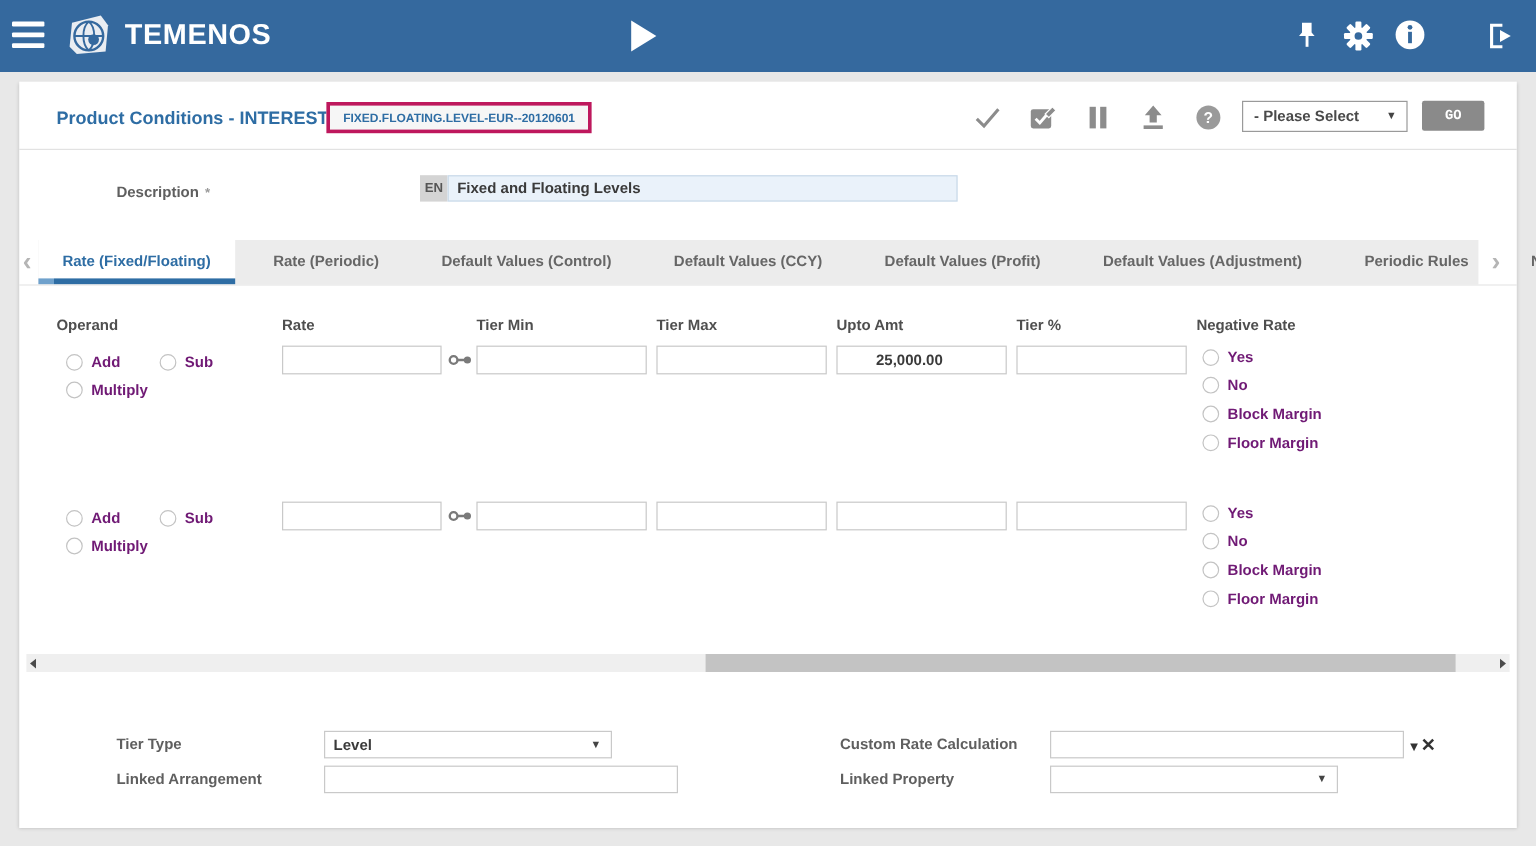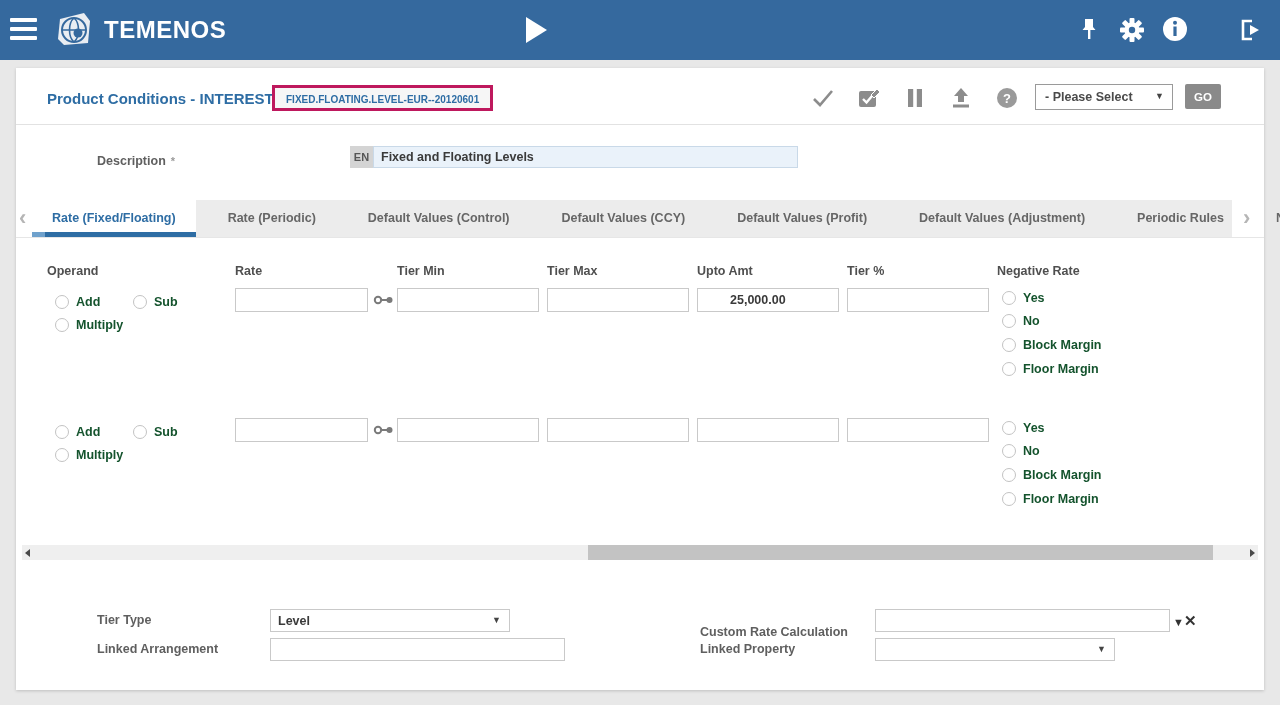--- a/index.html
+++ b/index.html
@@ -22,21 +22,21 @@
   .card { position:absolute; left:16px; top:68px; width:1248px; height:622px; background:#fff; box-shadow:0 1px 3px rgba(0,0,0,.18); }
 
   .page-title { position:absolute; left:31px; top:22px; font-size:15px; font-weight:700; color:#2E6DA4; }
   .record-box { position:absolute; left:232px; top:17px; height:26px; line-height:24px; padding:0 11px; background:#f6f6f6; border:3px solid #be185d; font-size:10px; font-weight:700; color:#2E6DA4;margin-left:24px; }
 
   .hdr-tools { position:absolute; left:795px; top:17px; height:26px; display:flex; align-items:center; gap:22px; }
   .tool-ic { width:24px; height:24px; display:flex; align-items:center; justify-content:center; cursor:pointer; }
   .hdr-select { position:absolute; left:1019px; top:16px; width:138px; height:26px; border:1px solid #9a9a9a; background:#fff; cursor:pointer; }
   .hdr-select .sel-text { position:absolute; left:9px; top:5px; font-size:12.5px; font-weight:700; color:#4a4a4a; }
   .caret { position:absolute; right:8px; top:6px; font-size:9px; color:#444; }
-  .go-btn { position:absolute; left:1169px; top:16px; width:36px; height:25px; background:#8A8A8A; border:none; border-radius:2px; color:#fff; font-family:Liberation Sans, sans-serif; font-size:11.5px; font-weight:700; cursor:pointer; }
+  .go-btn { position:absolute; left:1169px; top:16px; width:52px; height:25px; background:#8A8A8A; border:none; border-radius:2px; color:#fff; font-family:Liberation Mono, monospace; font-size:11.5px; font-weight:700; cursor:pointer; }
 
   .hdr-divider { position:absolute; left:0; top:56px; width:1248px; height:1px; background:#e2e2e2; }
 
   
   .lbl { font-size:12.5px; font-weight:700; color:#5f5f5f; }
   .req { color:#9a9a9a; font-weight:700; margin-left:5px; font-size:11px; }
   .desc-label { position:absolute; left:81px; top:83px; }
   .lang-badge { position:absolute; left:334px; top:78px; width:23px; height:22px; background:#d4d4d4; color:#555; font-size:11px; font-weight:700; text-align:center; line-height:22px; }
   .desc-input { position:absolute; left:357px; top:78px; width:425px; height:22px; background:#EAF2FA; border:1px solid #c9d9e8; font-family:"Liberation Sans",sans-serif; font-size:12.5px; font-weight:700; color:#3a3a3a; padding:0 7px; outline:none; }
 
@@ -47,21 +47,21 @@
   .tab.active::after { content:""; position:absolute; left:0; bottom:0; width:100%; height:5px;
       background:linear-gradient(90deg,#6FA1CC 0px,#6FA1CC 13px,#2E6DA4 13px,#2E6DA4 100%); }
   .tab-chevron { position:absolute; top:139px; width:12px; height:22px; color:#b5b5b5; font-size:22px; line-height:22px; font-weight:700; cursor:pointer; }
   .tabs-divider { position:absolute; left:0; top:169px; width:1248px; height:1px; background:#e6e6e6; }
 
   
   .col-hdr { position:absolute; top:196px; font-size:12.5px; font-weight:700; color:#4f4f4f; }
   .tinput { position:absolute; width:142px; height:24px; border:1px solid #c9c9c9; font-family:"Liberation Sans",sans-serif; font-size:12.5px; font-weight:700; color:#3a3a3a; padding:0 7px; outline:none; }
   .radio-item { position:absolute; display:flex; align-items:center; gap:7px; cursor:pointer; }
   .radio-circle { width:14px; height:14px; border:1px solid #c3c3c3; border-radius:50%; background:#fff; flex:0 0 auto; }
-  .radio-item .rlbl { font-size:12.5px; font-weight:700; color:#14532d; }
+  .radio-item .rlbl { font-size:12.5px; font-weight:700; color:#701a75; }
 
   
   .hscroll { position:absolute; left:6px; top:477px; width:1236px; height:15px; background:#efefef; }
   .hs-thumb { position:absolute; left:566px; top:0; width:625px; height:15px; background:#c3c3c3; cursor:pointer; }
   .hs-arrow { position:absolute; top:4px; width:0; height:0; cursor:pointer; }
   .hs-left { left:3px; border-top:4px solid transparent; border-bottom:4px solid transparent; border-right:5px solid #4a4a4a; }
   .hs-right { right:3px; border-top:4px solid transparent; border-bottom:4px solid transparent; border-left:5px solid #4a4a4a; }
 
   
   .sel-box { position:absolute; width:240px; height:23px; border:1px solid #c9c9c9; background:#fff; cursor:pointer; }
@@ -276,21 +276,21 @@
     <div class="hs-thumb"></div>
     <div class="hs-arrow hs-right"></div>
   </div>
 
   <div class="abs lbl" style="left:81px; top:545px;">Tier Type</div>
   <div class="sel-box" style="left:254px; top:541px;">
     <span class="sel-text">Level</span>
     <span class="caret" style="top:5px;">▼</span>
   </div>
 
-  <div class="abs lbl" style="left:684px; top:545px;margin-top:12px;">Custom Rate Calculation</div>
+  <div class="abs lbl" style="left:684px; top:545px;">Custom Rate Calculation</div>
   <input class="finput" style="left: 859px; top: 541px;" value="">
   <div class="abs" style="left:1157px; top:544px;">
     <span class="mini-ic">▼</span><span class="mini-ic" style="font-size:15px; font-weight:700;">✕</span>
   </div>
 
   <div class="abs lbl" style="left:81px; top:574px;">Linked Arrangement</div>
   <input class="finput" style="left: 254px; top: 570px;" value="">
 
   <div class="abs lbl" style="left:684px; top:574px;">Linked Property</div>
   <div class="sel-box" style="left:859px; top:570px;">

